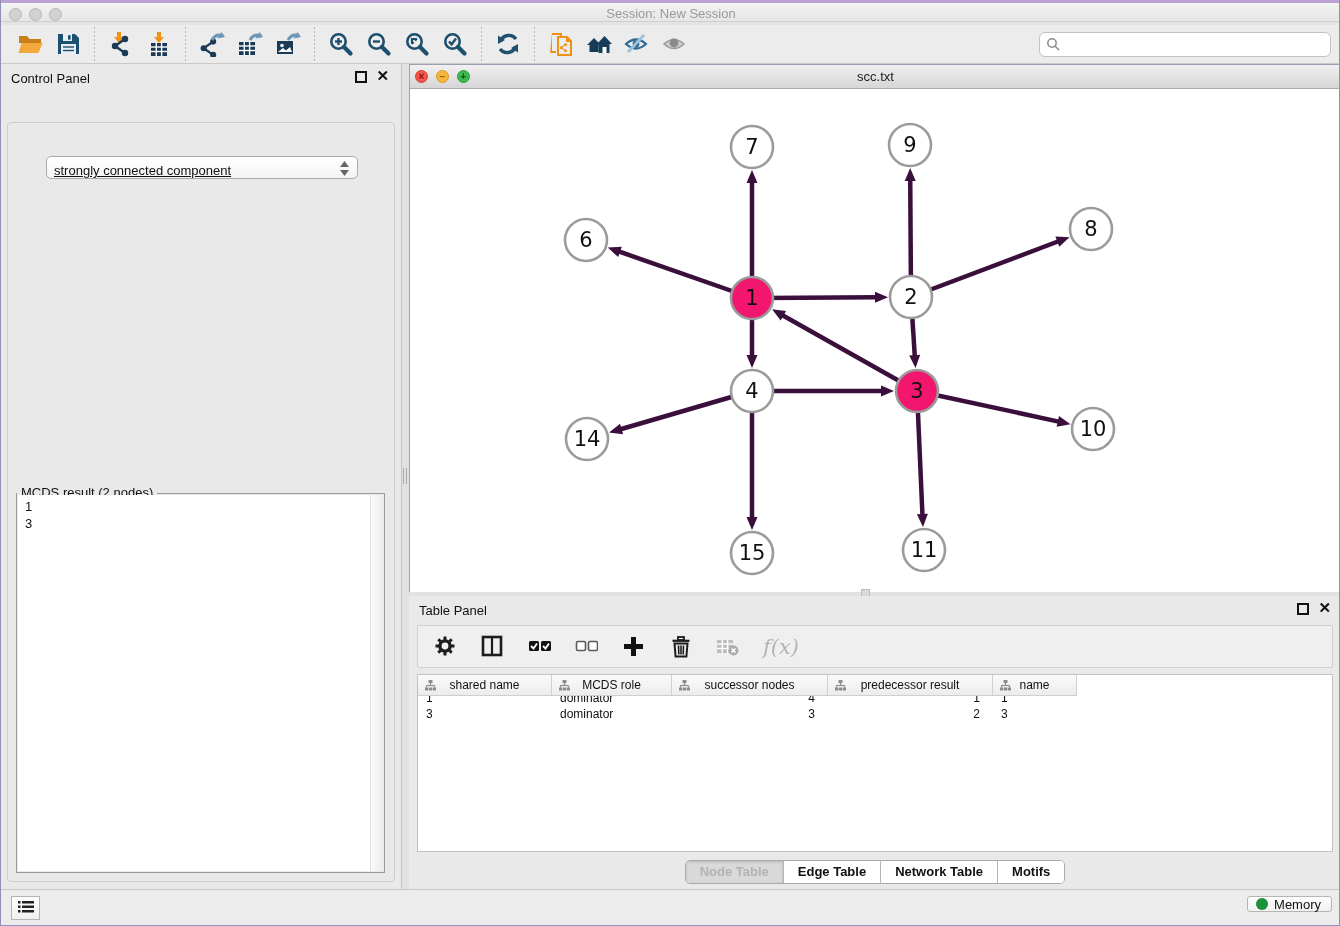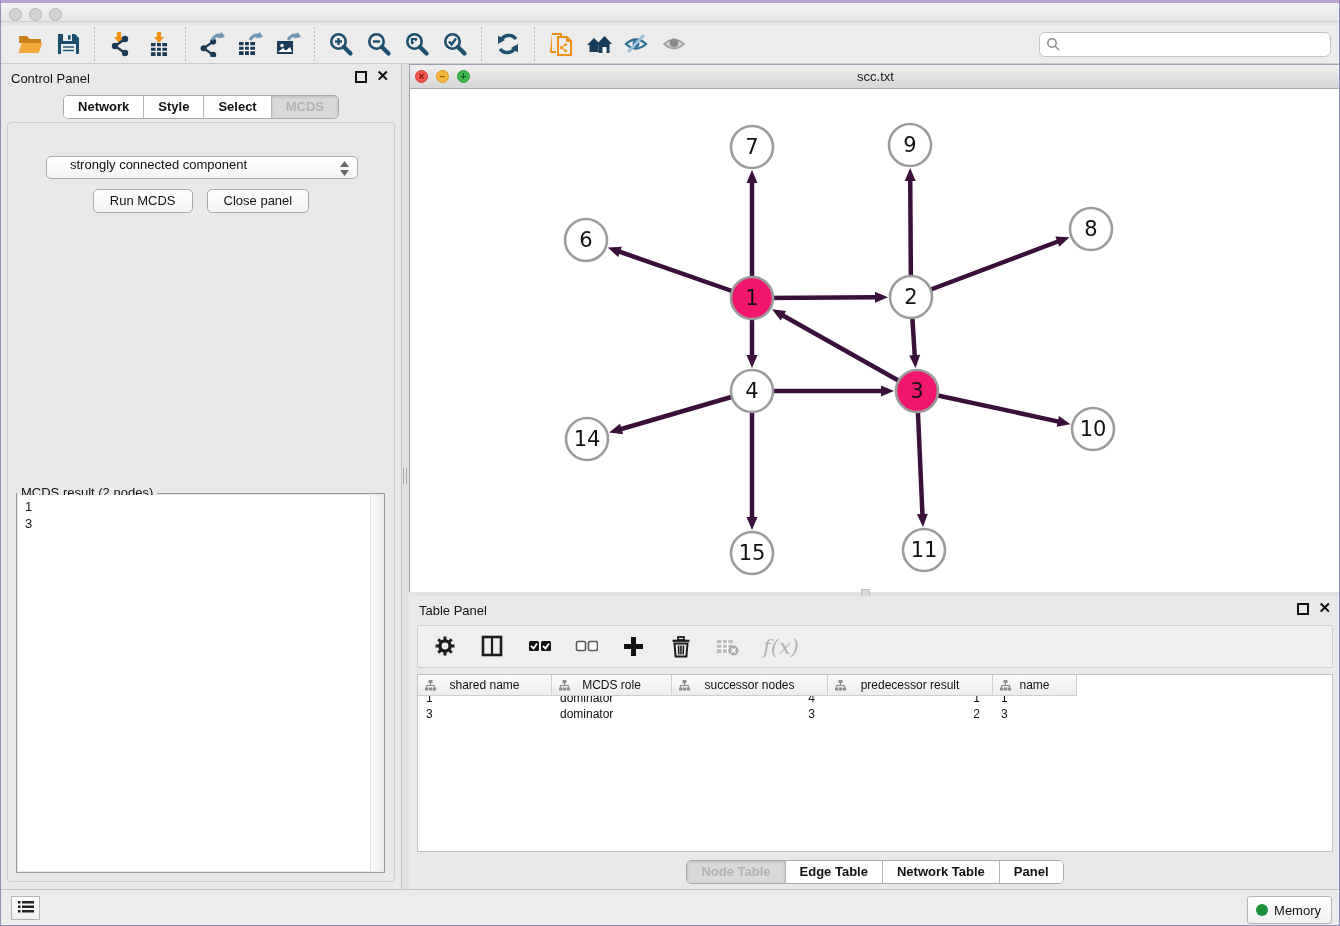--- a/index.html
+++ b/index.html
@@ -60,21 +60,21 @@
   .tab-item:last-child{ border-right:none; }
   .tab-item.active{ background:#d9d9d9; color:#b3b3b3; box-shadow:inset 0 1px 3px rgba(0,0,0,.15); }
   .ctrl-body{
     position:absolute; left:6px; right:6px; top:58px; bottom:8px;
     background:#e9e9e9; border:1px solid #cdcdcd; border-radius:4px;
   }
   .opt-label{ position:absolute; left:0; right:0; top:13px; text-align:center; font-size:13px; color:#111; }
   .opt-select{
     position:absolute; left:38px; top:33px; width:312px; height:23px;
     background:linear-gradient(#fff,#f4f4f4); border:1px solid #ababab; border-radius:5px;
-    font-size:13px; color:#111; display:flex; align-items:flex-start; padding-left:23px;
+    font-size:13px; color:#111; display:flex; align-items:flex-end; padding-left:7px;text-decoration:underline;
   }
   .opt-stepper{ position:absolute; right:7px; top:3px; }
   .ctrl-buttons{ position:absolute; left:0; right:0; top:66px; display:flex; justify-content:center; gap:14px; }
   .mac-btn{
     background:linear-gradient(#fff,#f3f3f3); border:1px solid #ababab; border-radius:5px;
     font-size:13px; color:#111; padding:3px 16px 4px; font-family:"Liberation Sans",sans-serif;
   }
   .result-box{
     position:absolute; left:8px; right:9px; top:370px; bottom:8px;
     border:1px solid #9a9a9a;
@@ -142,33 +142,34 @@
   .statusbar{
     position:absolute; left:0; bottom:0; width:1340px; height:36px;
     background:#ececec; border-top:1px solid #c6c6c6;
   }
   .list-btn{
     position:absolute; left:10px; top:6px; width:29px; height:24px;
     background:linear-gradient(#fff,#f0f0f0); border:1px solid #b5b5b5;
     display:flex; align-items:center; justify-content:center;
   }
   .memory-btn{
-    position:absolute; right:9px; top:6px; height:28px; padding:0 10px 0 8px;
+    position:absolute; right:9px; top:6px; height:16px; padding:0 10px 0 8px;
     background:linear-gradient(#fff,#f0f0f0); border:1px solid #b5b5b5; border-radius:3px;
     display:flex; align-items:center; gap:6px; font-size:13px; color:#111;margin-left:48px;
   }
   .mem-dot{ width:12px; height:12px; border-radius:50%; background:#1d8f3a; }
 </style>
 </head>
 <body>
 
 <div class="titlebar">
   <span class="tl-dot" style="left:8px"></span>
   <span class="tl-dot" style="left:28px"></span>
   <span class="tl-dot" style="left:48px"></span>
+  <div class="title">Session: New Session</div>
 </div>
 
 <div class="toolbar">
   <button class="tb-btn">
       <svg width="27" height="26" viewBox="0 0 27 26">
         <path d="M2 5 h8 l2.5 3 H24 v4 H2 z" fill="#c87f1b"></path>
         <path d="M4.5 12 h21 l-4 10 H1.5 z" fill="#f2a93b"></path>
       </svg>
     </button>
     <button class="tb-btn">
@@ -323,41 +324,29 @@
     <input class="search-input" type="text" placeholder="" style="">
   </div>
 </div>
 
 <div class="control-panel">
   <div class="panel-titlebar">
     <span class="panel-title">Control Panel</span>
     <span class="panel-float" style="right:34px"></span>
     <span class="panel-close" style="right:12px">✕</span>
   </div>
-  <div class="ctrl-tabs">
-    <div class="tab-group" id="ctrl-tab-group">
-        <div class="tab-item">Network</div>
-        <div class="tab-item">Style</div>
-        <div class="tab-item">Select</div>
-        <div class="tab-item active">MCDS</div>
-      </div>
-  </div>
   <div class="ctrl-body">
     <div class="opt-select">
       <span>strongly connected component</span>
       <span class="opt-stepper">
         <svg width="11" height="17" viewBox="0 0 11 17">
             <polygon points="5.5,1 10,7 1,7" fill="#666"></polygon>
             <polygon points="5.5,16 10,10 1,10" fill="#666"></polygon>
           </svg>
       </span>
-    </div>
-    <div class="ctrl-buttons">
-      <button class="mac-btn">Run MCDS</button>
-      <button class="mac-btn">Close panel</button>
     </div>
     <div class="result-box">
       <span class="result-legend">MCDS result (2 nodes)</span>
       <div class="result-list" id="result-list">
           <div>1</div>
           <div>3</div>
         </div>
       <div class="result-scrollbar"></div>
     </div>
   </div>
@@ -593,21 +582,21 @@
           <div class="td-cell" style="width: 165px; text-align: right; padding: 0px 13px 0px 0px;">2</div>
           <div class="td-cell" style="width: 84px; text-align: left; padding: 0px 0px 0px 8px;">3</div>
         </div>
       </div>
   </div>
   <div class="tp-tabs">
     <div class="tab-group" id="table-tab-group">
         <div class="tab-item active">Node Table</div>
         <div class="tab-item">Edge Table</div>
         <div class="tab-item">Network Table</div>
-        <div class="tab-item">Panel</div>
+        <div class="tab-item">Motifs</div>
       </div>
   </div>
 </div>
 
 <div class="statusbar">
   <button class="list-btn">
     <span>
       <svg width="16" height="14" viewBox="0 0 16 14">
         <rect x="0" y="1" width="2.5" height="2.5" fill="#222"></rect>
           <rect x="4" y="1" width="12" height="2.5" fill="#222"></rect>

